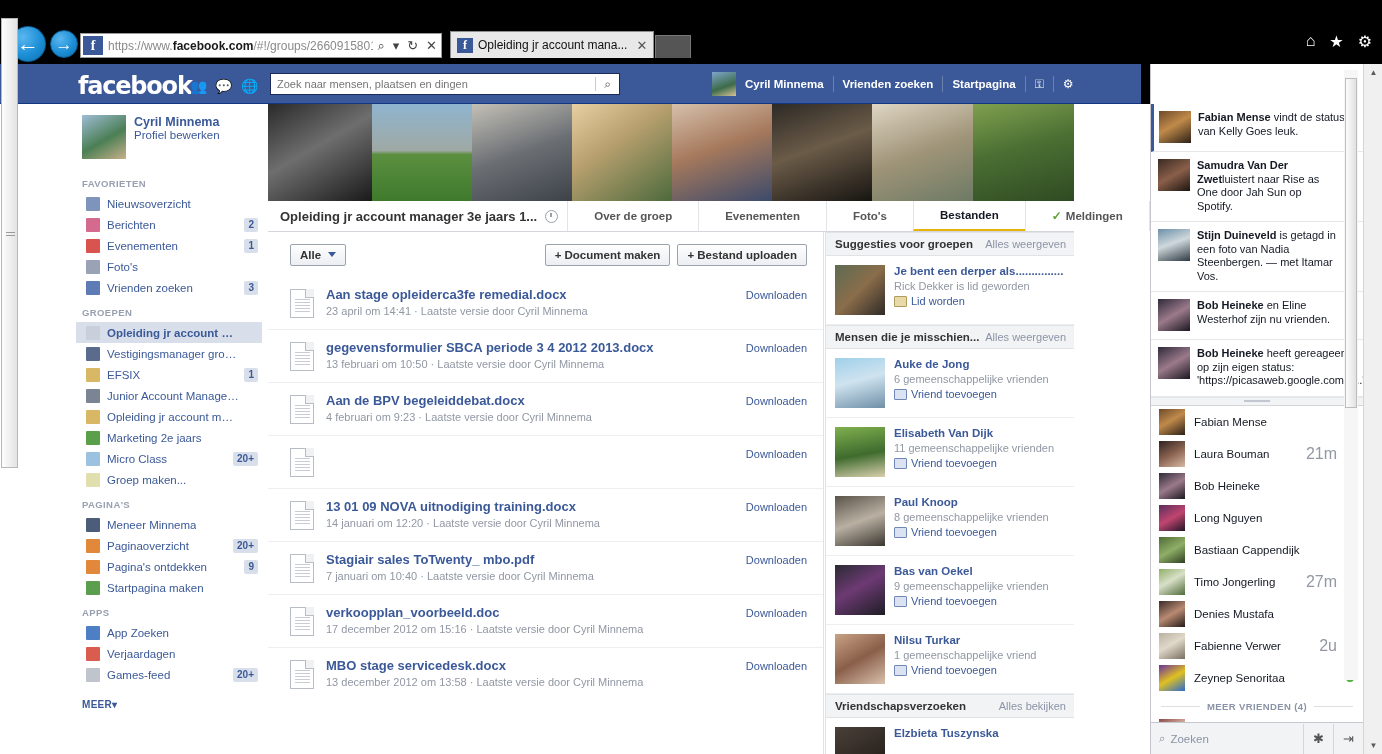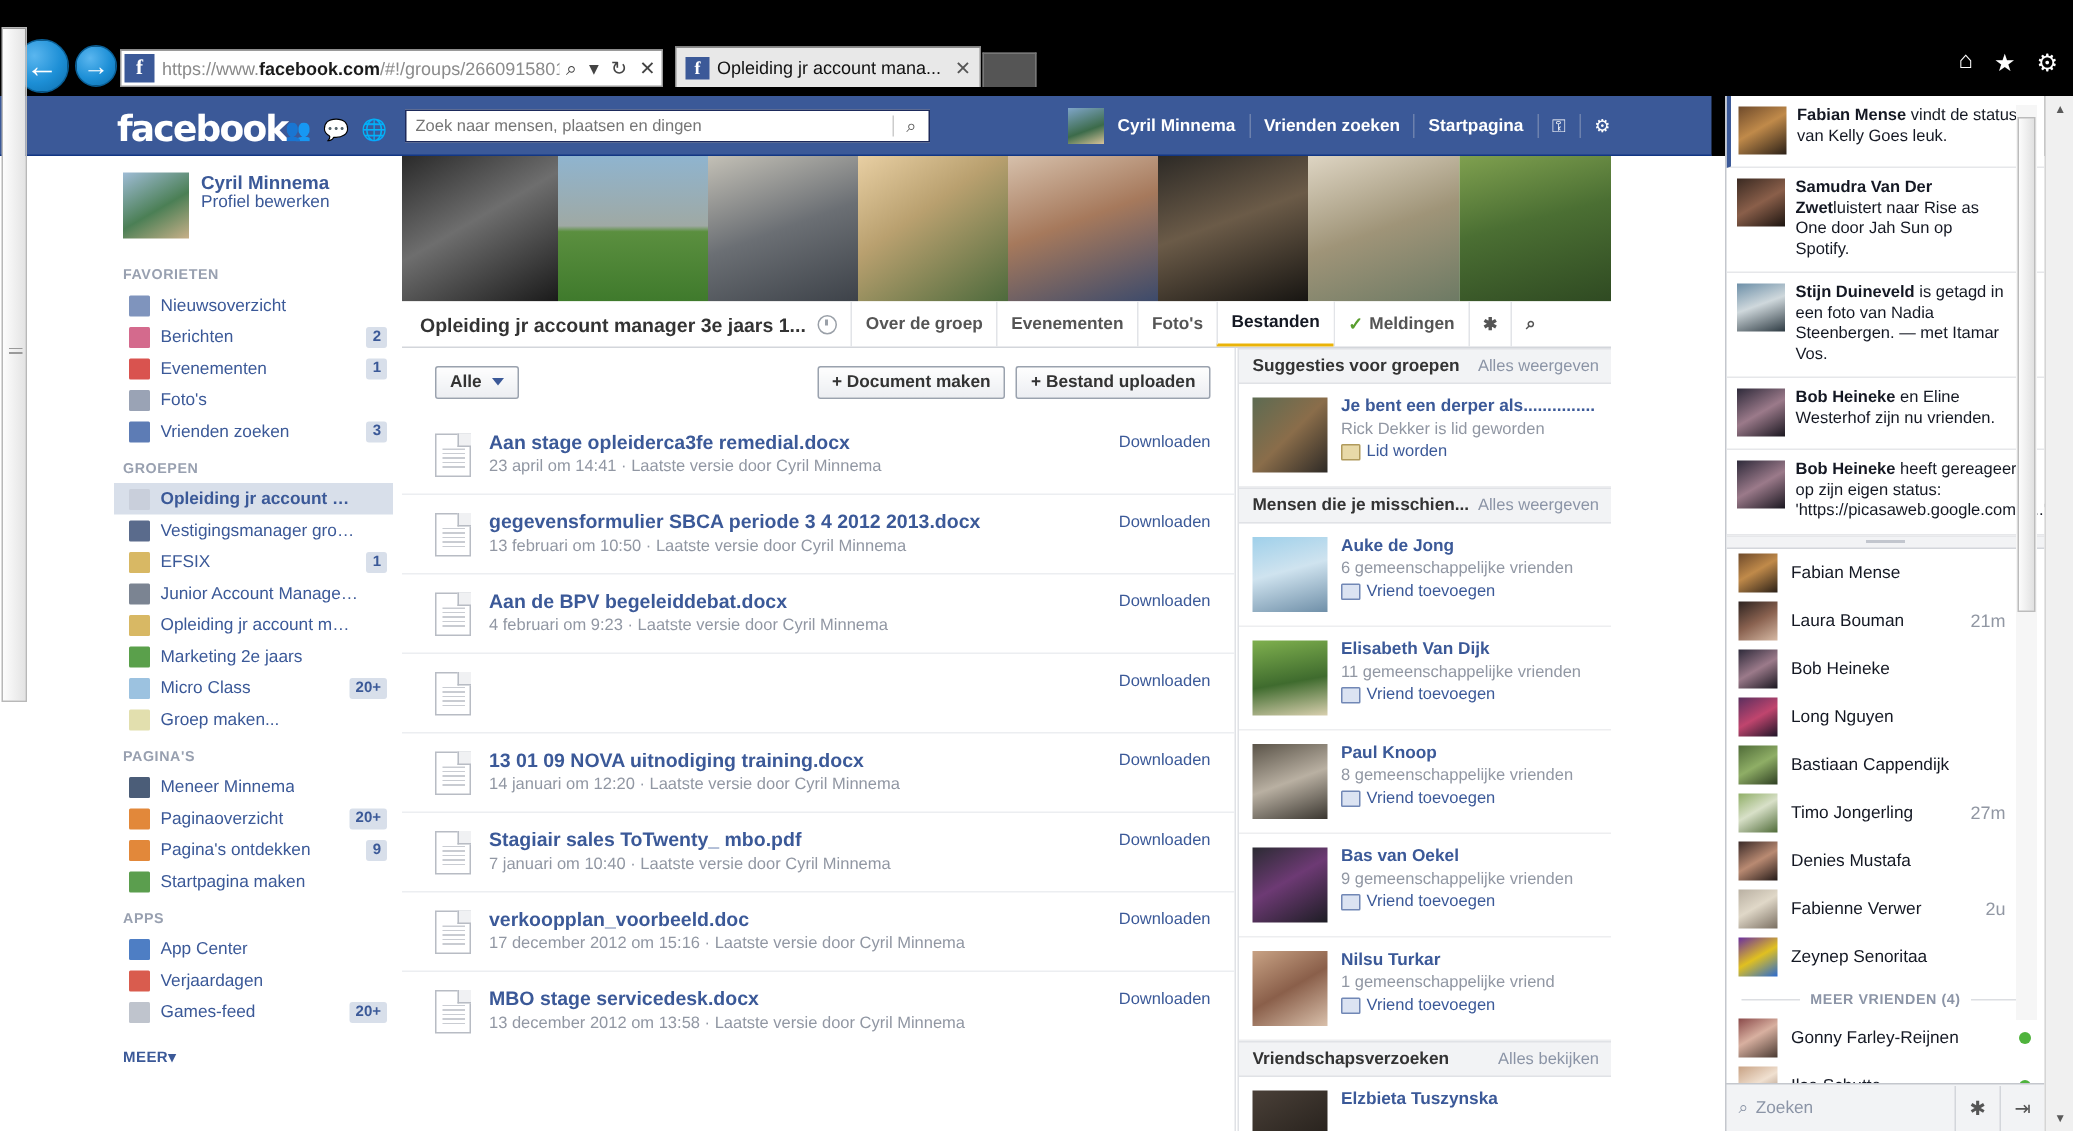--- a/index.html
+++ b/index.html
@@ -79,21 +79,21 @@
   #cover div { height:97px; }
 
   
   #grouptabs { position:absolute; left:268px; top:201px; width:806px; height:31px;
                background:#fff; border-bottom:1px solid #d3d6db; display:flex; align-items:stretch; }
   #group-title { display:flex; align-items:center; padding:0 9px 0 12px; font-weight:bold;
                  font-size:13px; color:#333; white-space:nowrap; }
   #group-clock { width:13px; height:13px; border:1.5px solid #9aa0a8; border-radius:50%;
                  margin-left:8px; position:relative; }
   #group-clock:after { content:""; position:absolute; left:4px; top:2px; width:1.5px; height:4px; background:#9aa0a8; }
-  .gt { display:flex; align-items:center; padding:0 9px; font-size:11.5px; font-weight:bold; color:#555;
+  .gt { display:flex; align-items:center; padding:0 26px; font-size:11.5px; font-weight:bold; color:#555;
         border-left:1px solid #e2e4e8; white-space:nowrap; }
   .gt.sel { background:#fff; color:#141823; border-bottom:2px solid #eab308; position:relative; top:0; }
   .gt .chk { color:#5a9e2f; margin-right:4px; font-size:12px; }
 
   
   #files-col { position:absolute; left:268px; top:232px; width:556px; height:522px; background:#fff;
                border-right:1px solid #e0e2e6; }
   #files-toolbar { height:45px; display:flex; align-items:center; padding:0 16px 0 22px; }
   .btn { border:1px solid #9aa2ae; background:linear-gradient(#fefefe,#eceef2); border-radius:2px;
          font-size:11.5px; font-weight:bold; color:#333; padding:4px 9px; white-space:nowrap; }
@@ -130,34 +130,34 @@
   .sugg-act { color:#3b5998; font-size:11px; margin-top:3px; display:flex; align-items:center; gap:4px; }
   .mini-ic { width:13px; height:11px; background:#e8d9a8; border:1px solid #b09a5c; border-radius:1px;
              display:inline-block; flex-shrink:0; }
   .mini-ic.blue { background:#dbe3f2; border-color:#7187b5; }
 
   
   #right-rail { position:absolute; left:1150px; top:64px; width:213px; height:690px; background:#fff;
                 border-left:1px solid #c4c7cd; overflow:hidden; }
   .ticker-item { display:flex; gap:7px; padding:7px 8px 8px 7px; border-bottom:1px solid #e6e7ea;
                  font-size:11px; color:#141823; line-height:13.5px; }
-  .ticker-item.first { border-left:3px solid #3b5998; padding-left:5px; }
+  .ticker-item.first { border-left:3px solid #3b5998; padding-left:5px;margin-top:40px; }
   .tk-thumb { width:32px; height:32px; flex-shrink:0; }
   .tk-txt b { font-weight:bold; color:#141823; }
   .spotify { width:22px; height:22px; border:1px solid #b7bdc9; border-radius:2px; color:#3b5998;
              font-size:12px; text-align:center; line-height:20px; margin-left:auto; align-self:center;
              background:#fbfbfc; }
   #ticker-grip { height:9px; background:#f2f3f5; border-bottom:1px solid #d3d6db; border-top:1px solid #e6e7ea;
                  display:flex; align-items:center; justify-content:center; }
   #ticker-grip span { width:26px; height:2px; background:#c2c6ce; display:block; }
   .chat-row { display:flex; align-items:center; gap:9px; padding:4px 9px 4px 8px; height:32px; font-size:11.5px;
               color:#141823; }
   .chat-av { width:26px; height:26px; flex-shrink:0; }
   .chat-name { flex:1; white-space:nowrap; overflow:hidden; text-overflow:ellipsis; }
-  .chat-time { color:#9197a3; font-size:12px; }
+  .chat-time { color:#9197a3; font-size:16px; }
   .dot-on { width:8px; height:8px; border-radius:50%; background:#4fb33c; }
   .mob { width:8px; height:12px; border:1px solid #8b94a6; border-radius:2px; }
   .chat-sep { display:flex; align-items:center; gap:7px; padding:7px 10px 4px 10px; }
   .chat-sep .ln { flex:1; height:1px; background:#dcdee2; }
   .chat-sep .lb { color:#8b94a6; font-size:9.5px; font-weight:bold; letter-spacing:.4px; }
   #chat-bottom { position:absolute; left:1150px; top:722px; width:213px; height:32px; background:#f2f3f5;
                  border-top:1px solid #c4c7cd; border-left:1px solid #c4c7cd; display:flex; align-items:center; }
   #chat-search { flex:1; display:flex; align-items:center; gap:5px; padding-left:8px; color:#8b94a6; font-size:11.5px; }
   .chat-btn { width:30px; text-align:center; color:#555; font-size:13px; border-left:1px solid #d3d6db; line-height:30px; }
 
@@ -321,21 +321,21 @@
         <span class="nav-label">Pagina's ontdekken</span>
         <span class="nav-badge">9</span>
       </div>
       <div class="nav-item">
         <span class="nav-ic" style="background: rgb(91, 158, 78);"></span>
         <span class="nav-label">Startpagina maken</span>
       </div>
       <div class="sec-head">APPS</div>
       <div class="nav-item">
         <span class="nav-ic" style="background: rgb(78, 126, 196);"></span>
-        <span class="nav-label">App Center</span>
+        <span class="nav-label">App Zoeken</span>
       </div>
       <div class="nav-item">
         <span class="nav-ic" style="background: rgb(217, 92, 78);"></span>
         <span class="nav-label">Verjaardagen</span>
       </div>
       <div class="nav-item">
         <span class="nav-ic" style="background: rgb(191, 196, 205);"></span>
         <span class="nav-label">Games-feed</span>
         <span class="nav-badge">20+</span>
       </div>

